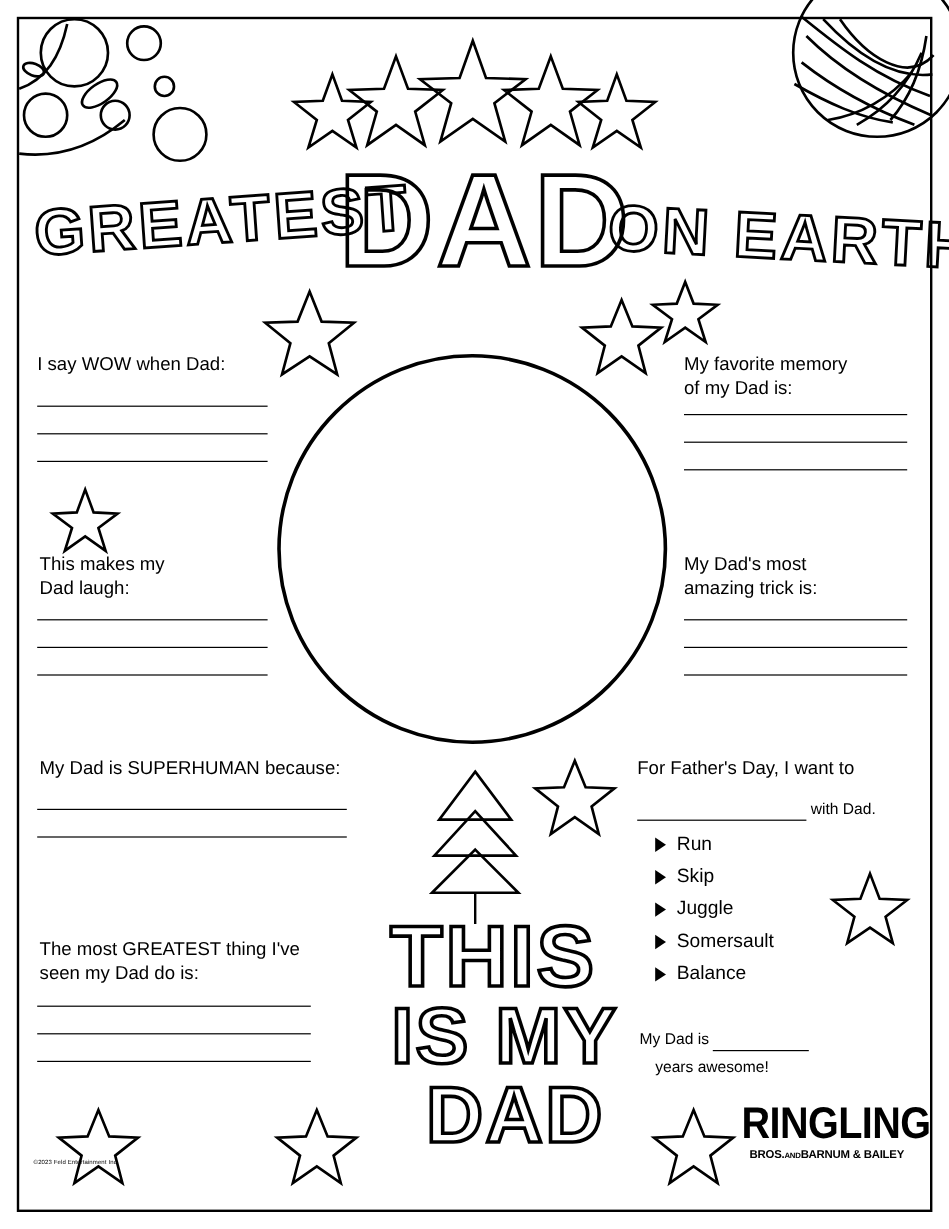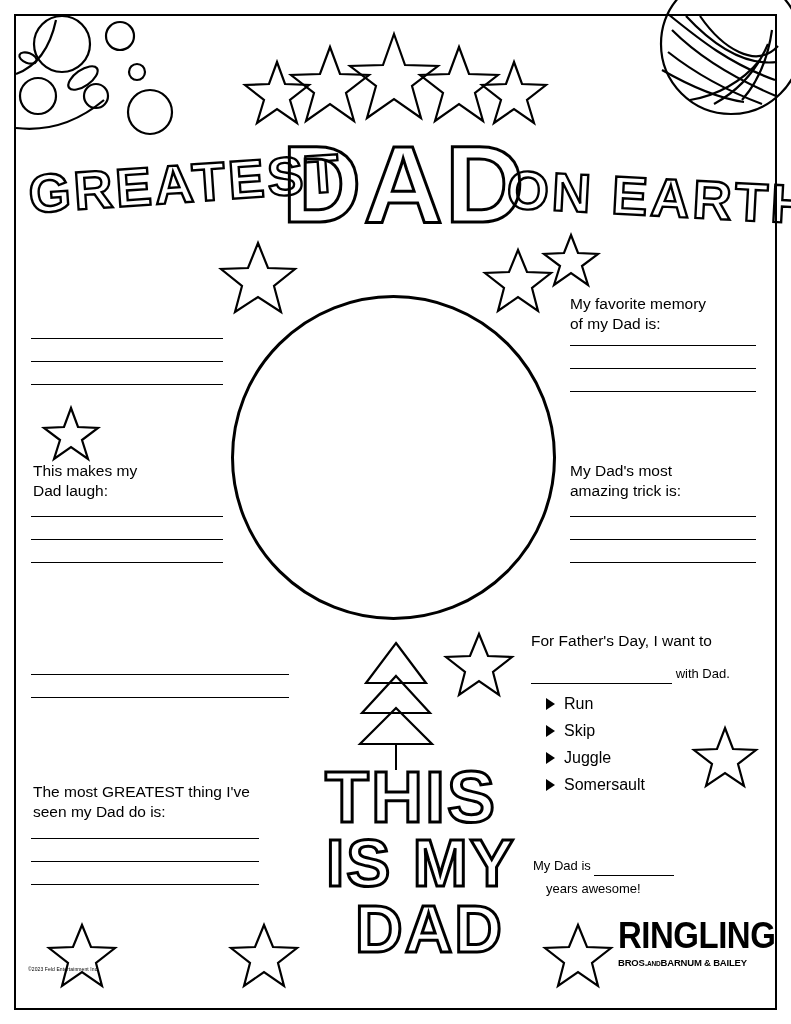--- a/index.html
+++ b/index.html
@@ -85,21 +85,21 @@
     top: 966px;
     font-size: 5px;
     color: #000;
     letter-spacing: 0.1px;
   }
   .logo {
     position: absolute;
     left: 618px;
     top: 922px;
     width: 142px;
-    text-align: left;
+    text-align: center;
   }
   .logo .main {
     font-family: "Liberation Sans", sans-serif;
     font-weight: bold;
     font-size: 33px;
     letter-spacing: -0.5px;
     line-height: 32px;
     transform: scaleY(1.12);
     transform-origin: center bottom;
   }
@@ -201,34 +201,36 @@
       <g>
         <text x="325" y="822" font-size="72" font-weight="bold" fill="none" stroke="#000" stroke-width="3" letter-spacing="2" font-family="'Liberation Sans', sans-serif">THIS</text>
         <text x="326" y="886" font-size="66" font-weight="bold" fill="none" stroke="#000" stroke-width="3" letter-spacing="2" font-family="'Liberation Sans', sans-serif">IS MY</text>
         <text x="355" y="952" font-size="66" font-weight="bold" fill="none" stroke="#000" stroke-width="3" letter-spacing="2" font-family="'Liberation Sans', sans-serif">DAD</text>
       </g>
     </g>
   </svg>
 
   <div class="center-circle"></div>
 
+  <div class="prompt" style="left:31px; top:294px; width:230px;">I say WOW when Dad:</div>
   <div class="lines" style="left:31px; top:338px; width:192px;">
     <div class="ln"></div>
     <div class="ln"></div>
     <div class="ln"></div>
   </div>
 
   <div class="prompt" style="left:33px; top:461px; width:220px;">This makes my
 Dad laugh:</div>
   <div class="lines" style="left:31px; top:516px; width:192px;">
     <div class="ln"></div>
     <div class="ln"></div>
     <div class="ln"></div>
   </div>
 
+  <div class="prompt" style="left:33px; top:631px; width:300px;">My Dad is SUPERHUMAN because:</div>
   <div class="lines" style="left:31px; top:674px; width:258px;">
     <div class="ln"></div>
     <div class="ln"></div>
   </div>
 
   <div class="prompt" style="left:33px; top:782px; width:260px;">The most GREATEST thing I've
 seen my Dad do is:</div>
   <div class="lines" style="left:31px; top:838px; width:228px;">
     <div class="ln"></div>
     <div class="ln"></div>
@@ -267,20 +269,24 @@
       <span>Skip</span>
     </div>
     <div class="row">
       <span class="tri"></span>
       <span>Juggle</span>
     </div>
     <div class="row">
       <span class="tri"></span>
       <span>Somersault</span>
     </div>
+    <div class="row">
+      <span class="tri"></span>
+      <span>Balance</span>
+    </div>
   </div>
 
   <div class="inline-blank" style="left:533px; top:855px; width:230px;">
     <span>My Dad is</span>
     <span class="blankrule" style="width:80px; height:13px;"></span>
     <div style="margin-top:2px;margin-left:13px;">years awesome!</div>
   </div>
 
   <div class="logo">
     <div class="main">RINGLING</div>

